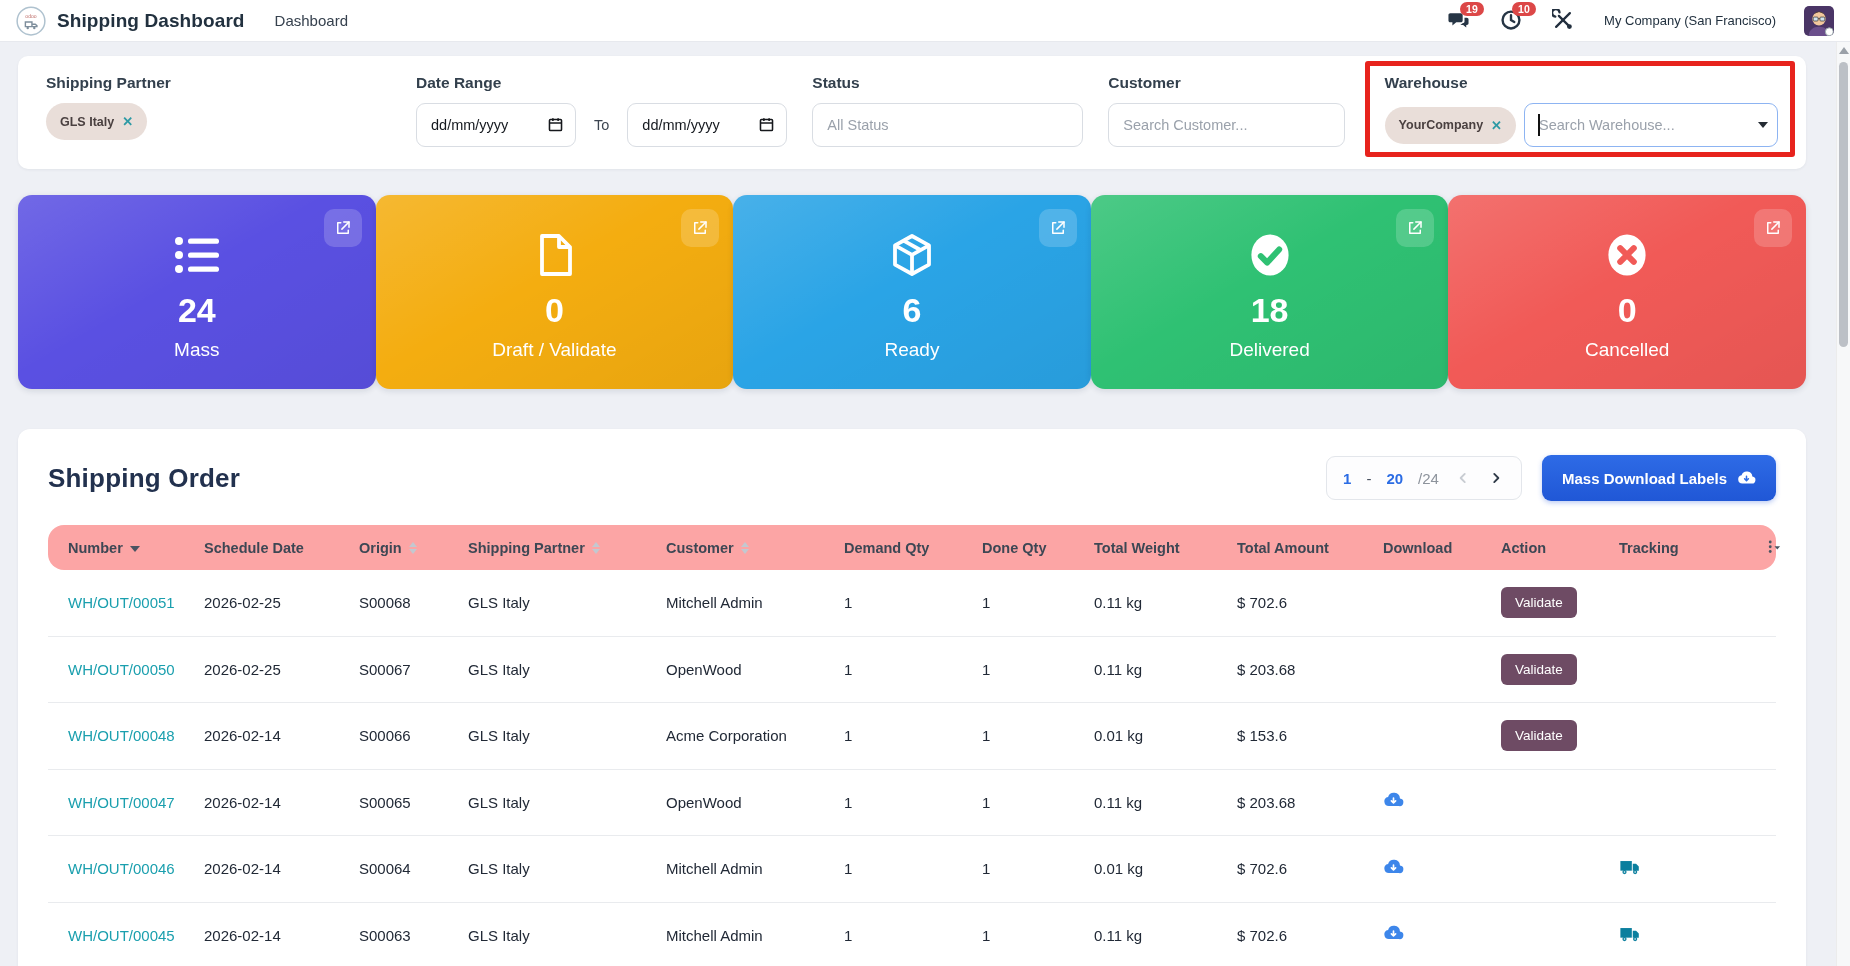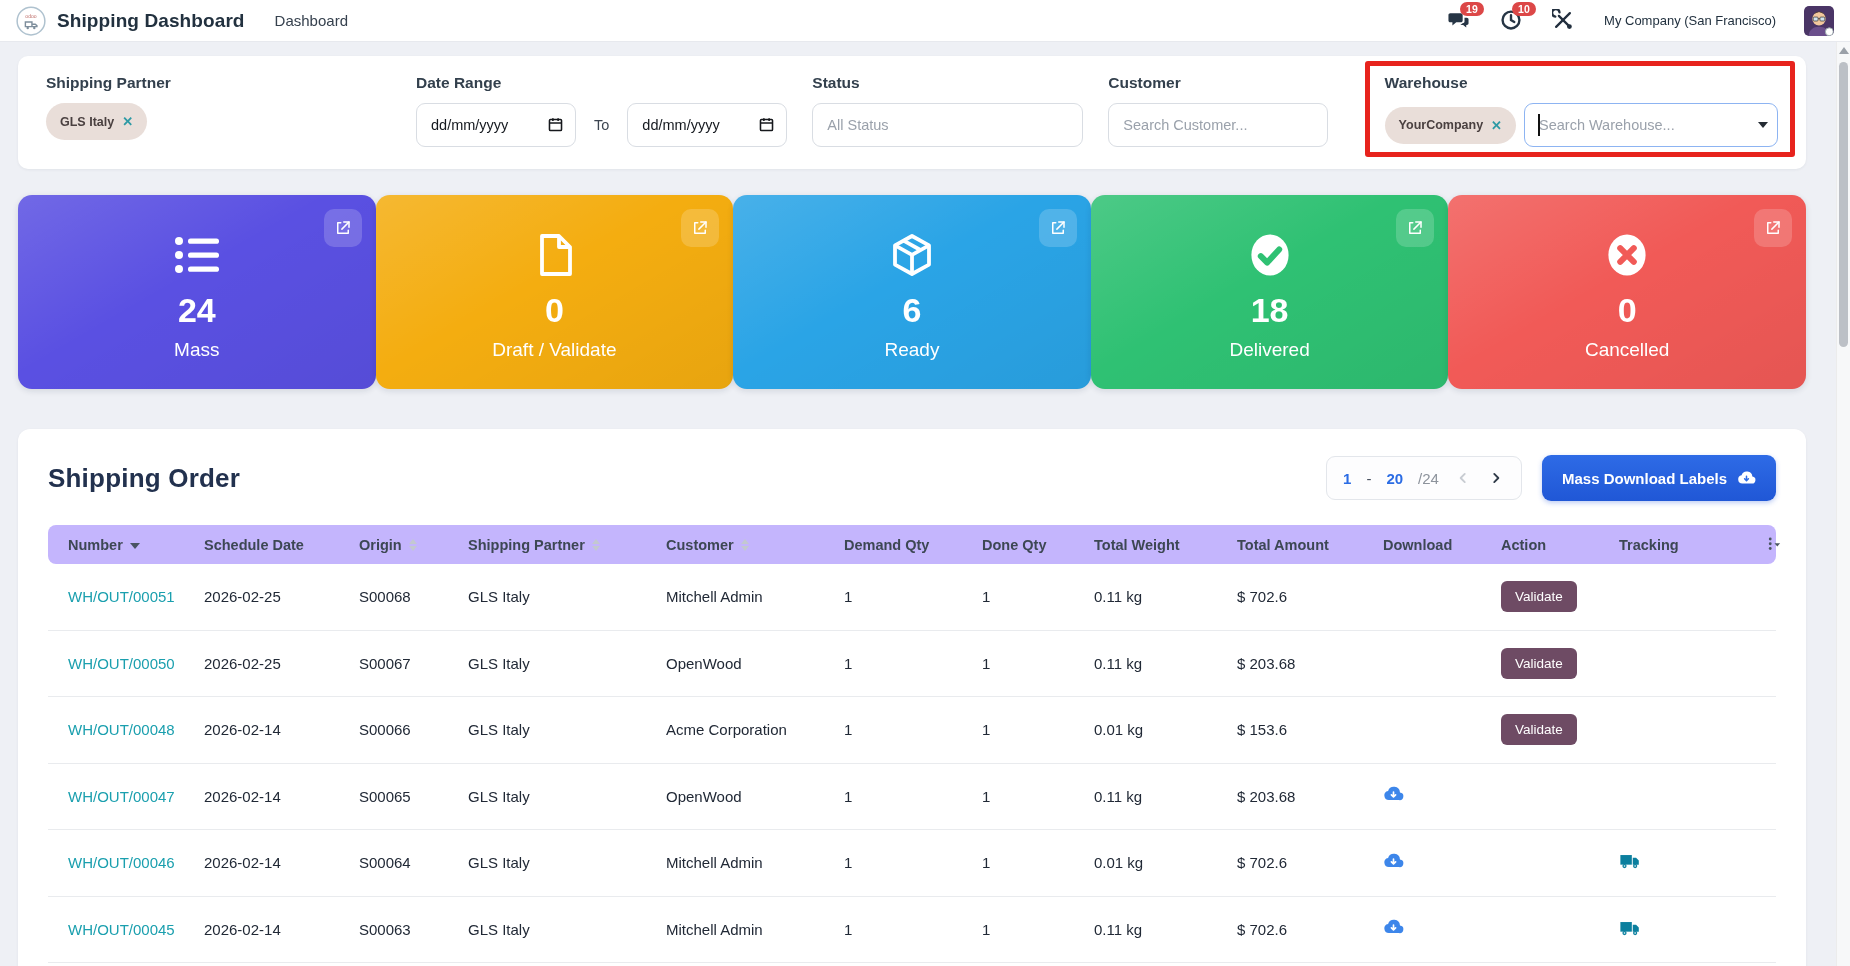--- a/index.html
+++ b/index.html
@@ -61,21 +61,21 @@
   .pager .pnum { color:#2b6ce4; font-weight:bold; }
   .pager .psep { color:#4a5260; }
   .pager .ptotal { color:#8d939c; }
   .pager .chev { width:18px; height:18px; display:flex; align-items:center; justify-content:center; cursor:pointer; }
   .pager .chev svg { width:14px; height:14px; }
   .btn-primary { display:flex; align-items:center; gap:10px; background:linear-gradient(180deg, var(--primary_button,#2e6be6), #2057d6); color:#fff; font-size:15px; font-weight:bold; border:none; border-radius:9px; padding:0 20px; height:46px; cursor:pointer; font-family:"Liberation Sans", sans-serif; box-shadow:0 2px 5px rgba(40,90,220,.3); }
   .btn-primary svg { width:19px; height:19px; }
 
   
   .trow { display:grid; grid-template-columns:156px 155px 109px 198px 178px 138px 112px 143px 146px 118px 118px 132px 37px; align-items:center; }
-  .thead { background:#c4b5fd; border-radius:8px; height:39px; margin-top:24px; }
+  .thead { background:#fca5a5; border-radius:16px; height:45px; margin-top:24px; }
   .th { font-size:14.5px; font-weight:bold; color:#3d4754; display:flex; align-items:center; gap:7px; white-space:nowrap; cursor:pointer; }
   .th:first-child, .td:first-child { padding-left:20px; }
   .sort-desc { width:0; height:0; border-left:5px solid transparent; border-right:5px solid transparent; border-top:6px solid #4a5462; margin-top:2px; }
   .sort-both { display:flex; flex-direction:column; gap:2px; }
   .sort-both i { display:block; width:0; height:0; border-left:4.5px solid transparent; border-right:4.5px solid transparent; }
   .sort-both .up { border-bottom:5px solid #c3c8d0; }
   .sort-both .dn { border-top:5px solid #c3c8d0; }
   .col-opts { display:flex; justify-content:flex-end; padding-right:6px; cursor:pointer; }
   .col-opts svg { width:16px; height:17px; }
   .tbody .trow { height:66.5px; border-bottom:1px solid #e9ebee; }
@@ -186,21 +186,21 @@
     <div class="fgroup">
       <span class="flabel">Status</span>
       <div class="frow">
         <input class="finput" style="width: 271px;" placeholder="All Status">
       </div>
     </div>
 
     <div class="fgroup">
       <span class="flabel">Customer</span>
       <div class="frow">
-        <input class="finput" style="width: 220px;" placeholder="Search Customer...">
+        <input class="finput" style="width: 237px;" placeholder="Search Customer...">
       </div>
     </div>
 
     <div class="fgroup wh-group">
       <div class="wh-ring"></div>
       <span class="flabel">Warehouse</span>
       <div class="frow">
         <span class="tag">
             <span>YourCompany</span>
             <span class="tag-x">✕</span>

